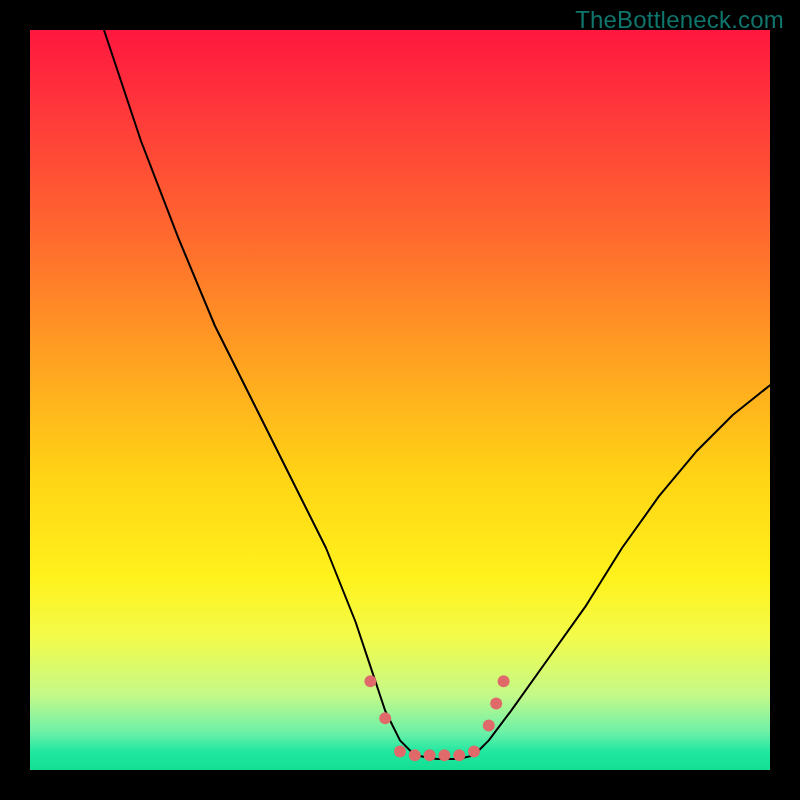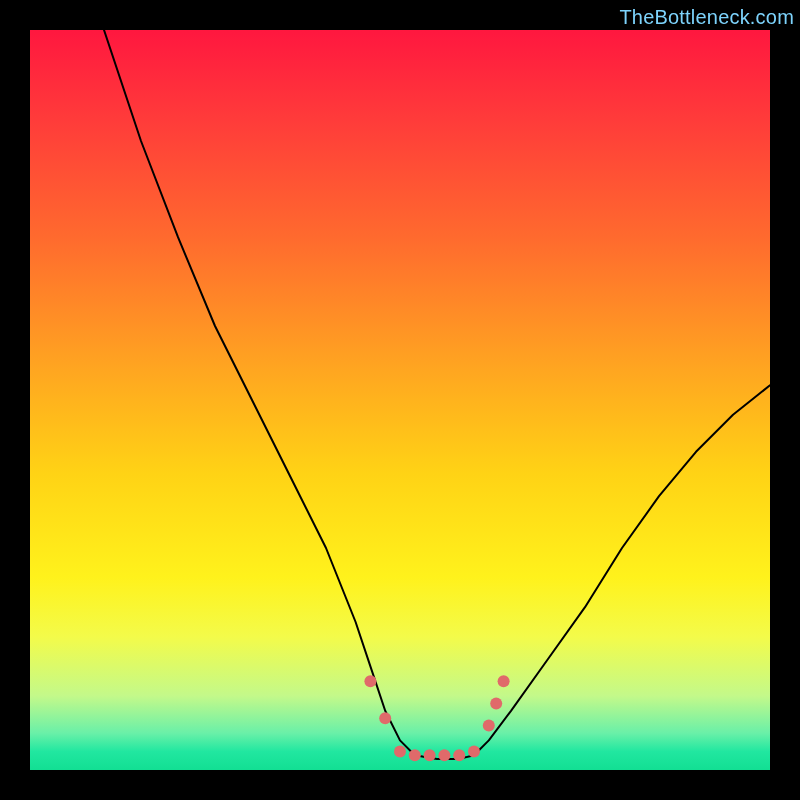--- a/index.html
+++ b/index.html
@@ -26,23 +26,23 @@
     width: 740px;
     height: 740px;
     overflow: hidden;
   }
   .plot-area svg {
     display: block;
   }
   .watermark {
     position: absolute;
     top: 6px;
-    right: 6px;
-    color: #7dd3fc;
-    font-size: 20px;
+    right: 16px;
+    color: #0f766e;
+    font-size: 24px;
     font-weight: 400;
     letter-spacing: 0.2px;
   }
 </style>
 </head>
 <body>
 
 <div class="frame">
 
   <div class="watermark">TheBottleneck.com</div>

